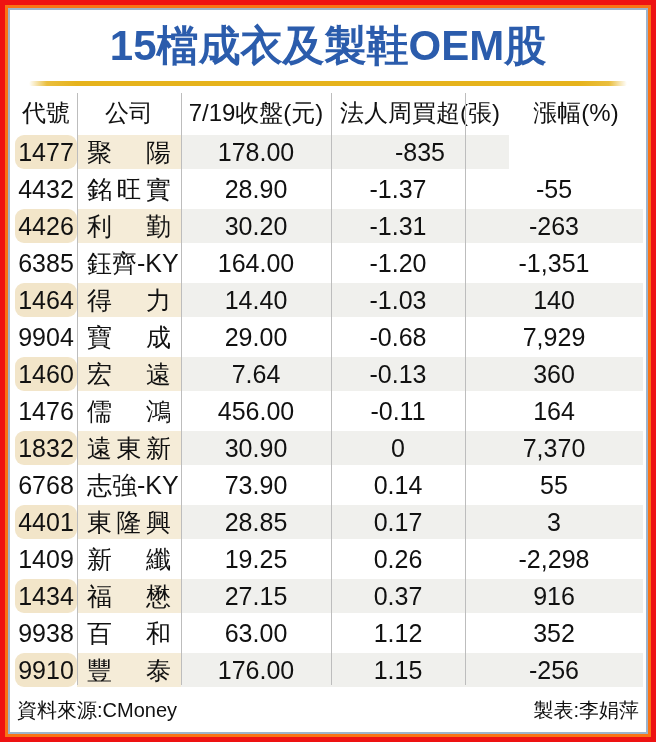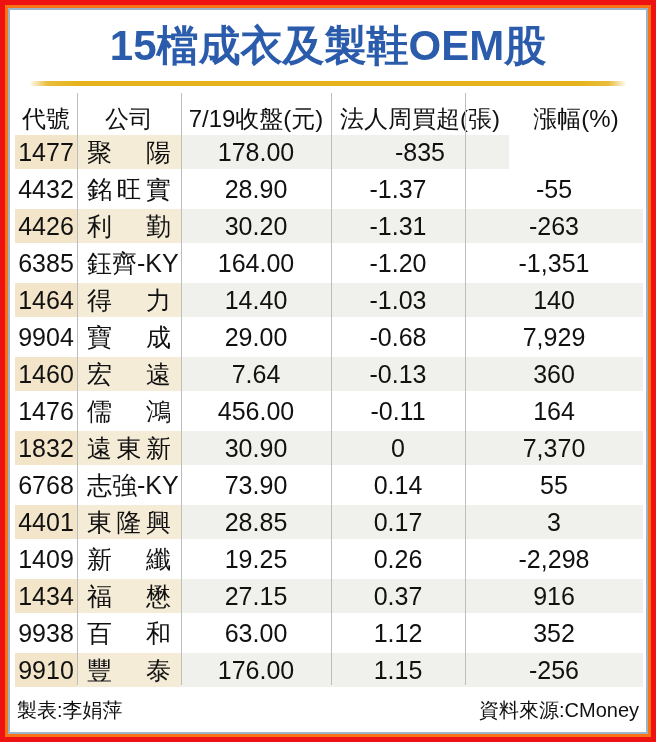--- a/index.html
+++ b/index.html
@@ -58,21 +58,21 @@
   .vline{
     position:absolute;
     top:2px;bottom:2px;
     width:1px;
     background:var(--divider);
   }
   .v1{left:62px;} .v2{left:166px;} .v3{left:316px;} .v4{left:450px;}
   .thead{
     display:flex;
     height:44px;
-    align-items:flex-end;
+    align-items:center;
   }
   .th{
     font-size:24px;
     text-align:center;
     white-space:nowrap;
   }
   .c1{width:62px;} .c2{width:104px;} .c3{width:150px;} .c4{width:134px;} .c5{width:178px;}
   .row{
     display:flex;
     height:34px;
@@ -83,21 +83,21 @@
     display:flex;
     align-items:center;
     justify-content:center;
     font-size:25px;
     white-space:nowrap;
   }
   .td.company{
     justify-content:space-between;
     padding:0 10px;
   }
-  .row.striped .c1{background:var(--cream-code);}
+  .row.striped .c1{background:var(--cream-code);border-radius:9px;}
   .row.striped .c2{background:var(--cream-company);}
   .row.striped .c3,.row.striped .c4,.row.striped .c5{background:var(--cell-gray);}
   .footer{
     display:flex;
     justify-content:space-between;
     align-items:center;
     margin:10px 2px 0 2px;
     font-size:20px;
   }
 </style>
@@ -295,18 +295,18 @@
               <span>泰</span>
             </div>
     <div class="td c3">176.00</div>
     <div class="td c4">1.15</div>
     <div class="td c5">-256</div>
   </div>
 </div>
     </div>
 
     <div class="footer">
+      <span>資料來源:CMoney</span>
       <span>製表:李娟萍</span>
-      <span>資料來源:CMoney</span>
     </div>
 
   </div>
 </div>
 
 </body></html>

